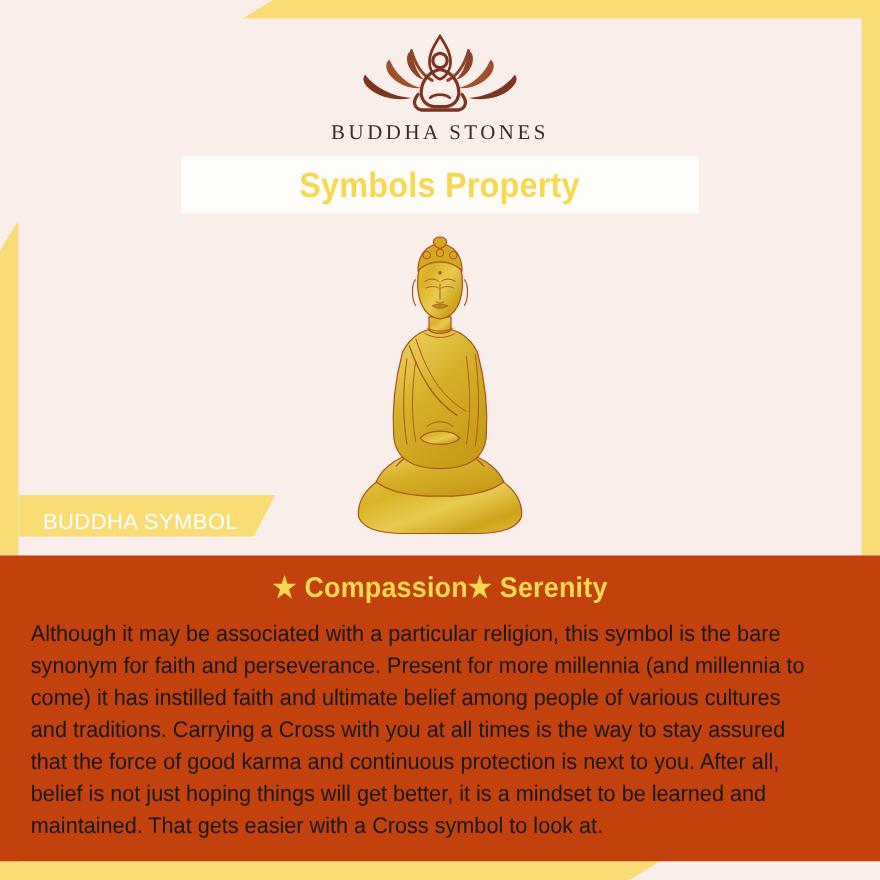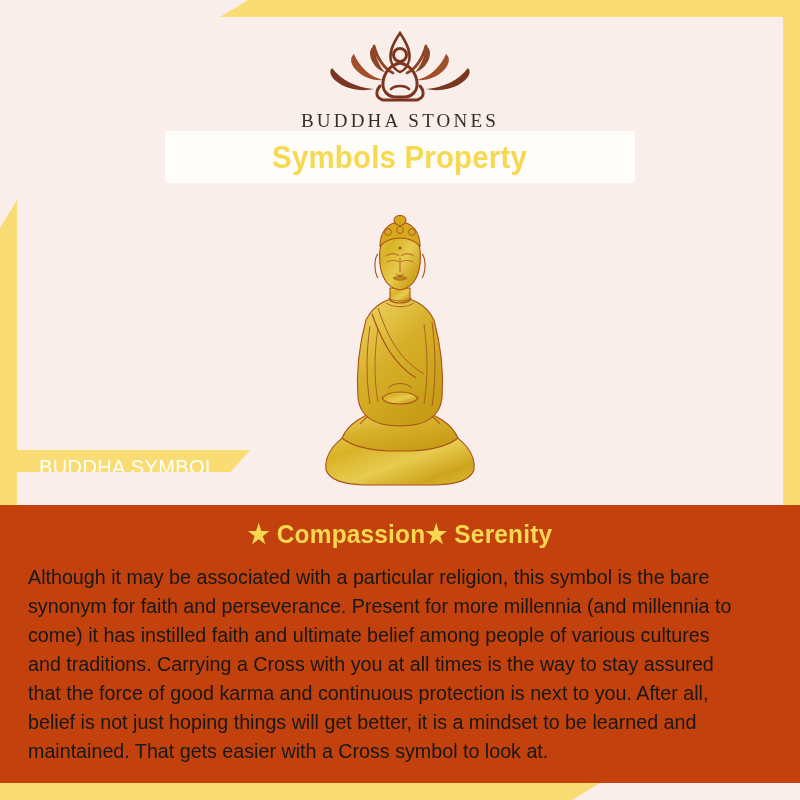--- a/index.html
+++ b/index.html
@@ -57,21 +57,21 @@
     margin-top:6px;
     font-family:"Liberation Serif", serif;
     font-size:19px;
     letter-spacing:3.2px;
     color:#3a2a26;
     font-weight:400;
   }
 
   
   #title-banner {
-    position:absolute; left:165px; top:131px;
+    position:absolute; left:165px; top:142px;
     width:470px; height:52px;
     background:#fffdfa;
     display:flex; align-items:center; justify-content:center;
     z-index:3;
   }
   #page-title {
     font-family:"Liberation Sans Narrow","Liberation Sans", sans-serif;
     font-weight:bold;
     font-size:32px;
     color:#f7d851;
@@ -85,21 +85,21 @@
     position:absolute; left:0; top:196px;
     width:800px; height:300px;
     display:flex; align-items:flex-end; justify-content:center;
     z-index:2;
   }
   #buddha-figure { width:160px; height:294px; display:block; }
 
   
   #symbol-ribbon {
     position:absolute; left:17px; top:450px;
-    height:22px; padding:12px 34px 0 22px;
+    height:38px; padding:12px 34px 0 22px;
     background:#fadc74;
     display:flex; align-items:center;
     clip-path:polygon(0 0, 100% 0, calc(100% - 20px) 100%, 0 100%);
     z-index:4;
   }
   #symbol-ribbon-label {
     color:#ffffff;
     font-size:20px;
     letter-spacing:0.4px;
     white-space:nowrap;

